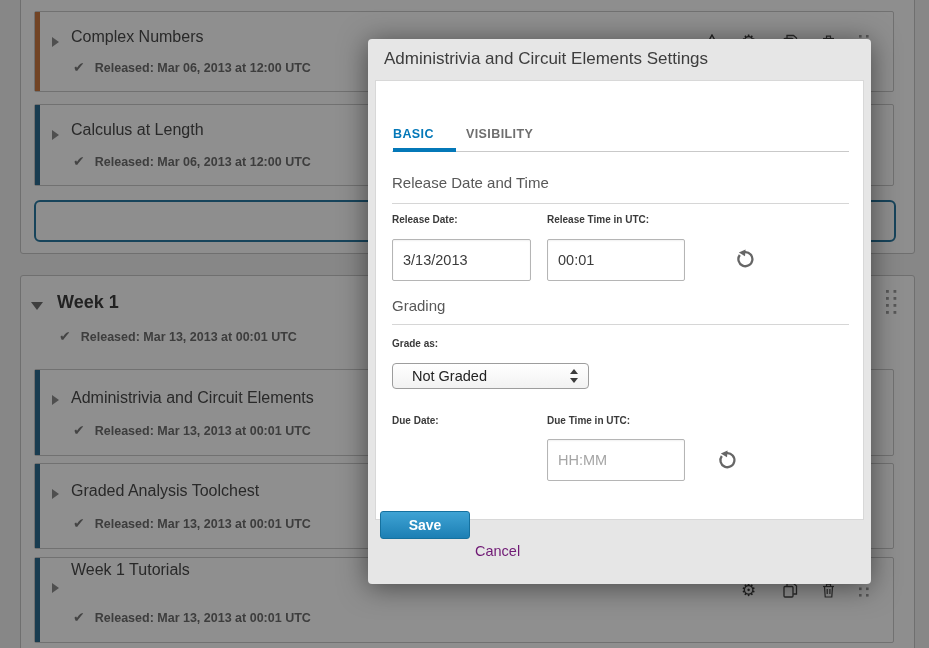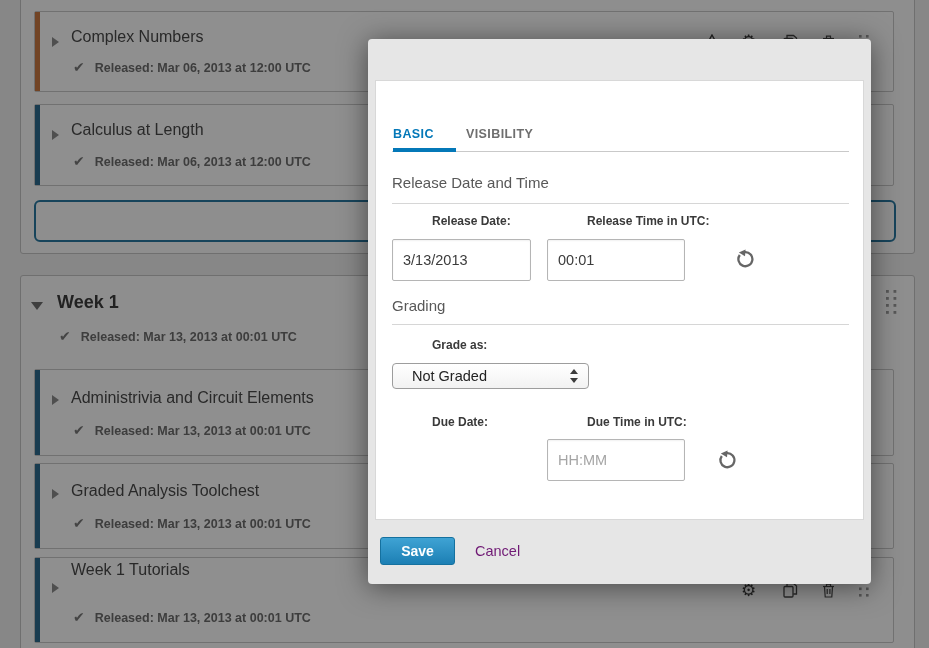--- a/index.html
+++ b/index.html
@@ -92,21 +92,21 @@
   #tab-underline  {
     position:absolute; left:17px; top:67px; width:63px; height:4px;
     background:#0478b8; z-index:2;
   }
   #tab-baseline {
     position:absolute; left:16px; top:70px; width:457px; height:1px;
     background:#c9c9c9;
   }
   .sec-heading { position:absolute; left:16px; font-size:15px; color:#585858; }
   .sec-divider { position:absolute; left:16px; width:457px; height:1px; background:#d6d6d6; }
-  .field-label { position:absolute; font-size:12px; font-weight:bold; color:#3a3a3a;margin-left:40px; }
+  .field-label { position:absolute; font-size:10px; font-weight:bold; color:#3a3a3a; }
   .text-input {
     position:absolute; height:42px; border:1px solid #b5b5b5; border-radius:2px;
     background:#fff; font-family:inherit; font-size:14.5px; color:#3c3c3c;
     padding:0 10px; box-shadow:inset 0 1px 2px rgba(0,0,0,0.06);
   }
   .text-input::placeholder { color:#a5a5a5; opacity:1; }
 
   .select-box {
     position:absolute; left:16px; top:282px; width:197px; height:26px;
     border:1px solid #9d9d9d; border-radius:4px;
@@ -124,21 +124,21 @@
   }
   .select-spinner .down {
     position:absolute; bottom:1px; left:0; width:0; height:0;
     border-top:5px solid #3c3c3c;
     border-left:4.5px solid transparent; border-right:4.5px solid transparent;
   }
 
   .reset-btn { position:absolute; width:22px; height:22px; cursor:pointer; background:none; border:none; }
 
   #save-button {
-    position:absolute; left:12px; top:498px; width:75px; height:28px;
+    position:absolute; left:12px; top:472px; width:90px; height:28px;
     background:linear-gradient(#3fa3d4,#1c7fb4);
     border:1px solid #15719f; border-radius:3px;
     color:#fff; font-family:inherit; font-size:14px; font-weight:bold;
     cursor:pointer;
   }
   #cancel-link {
     position:absolute; left:107px; top:498px; height:28px; line-height:28px;
     font-size:14.5px; color:#701a75; cursor:pointer;
   }
 </style>
@@ -272,20 +272,21 @@
             <rect x="8" y="14" width="2.6" height="2.6"></rect>
           </g>
         </svg>
     </div>
   </div>
 </div>
 
 <div id="overlay"></div>
 
 <div id="modal">
+  <div id="modal-title">Administrivia and Circuit Elements Settings</div>
 
   <div id="modal-panel">
     <div id="tab-basic" class="tab">BASIC</div>
     <div id="tab-visibility" class="tab">VISIBILITY</div>
     <div id="tab-baseline"></div>
     <div id="tab-underline"></div>
 
     <div class="sec-heading" style="top:93px;">Release Date and Time</div>
     <div class="sec-divider" style="top:122px;"></div>
 

